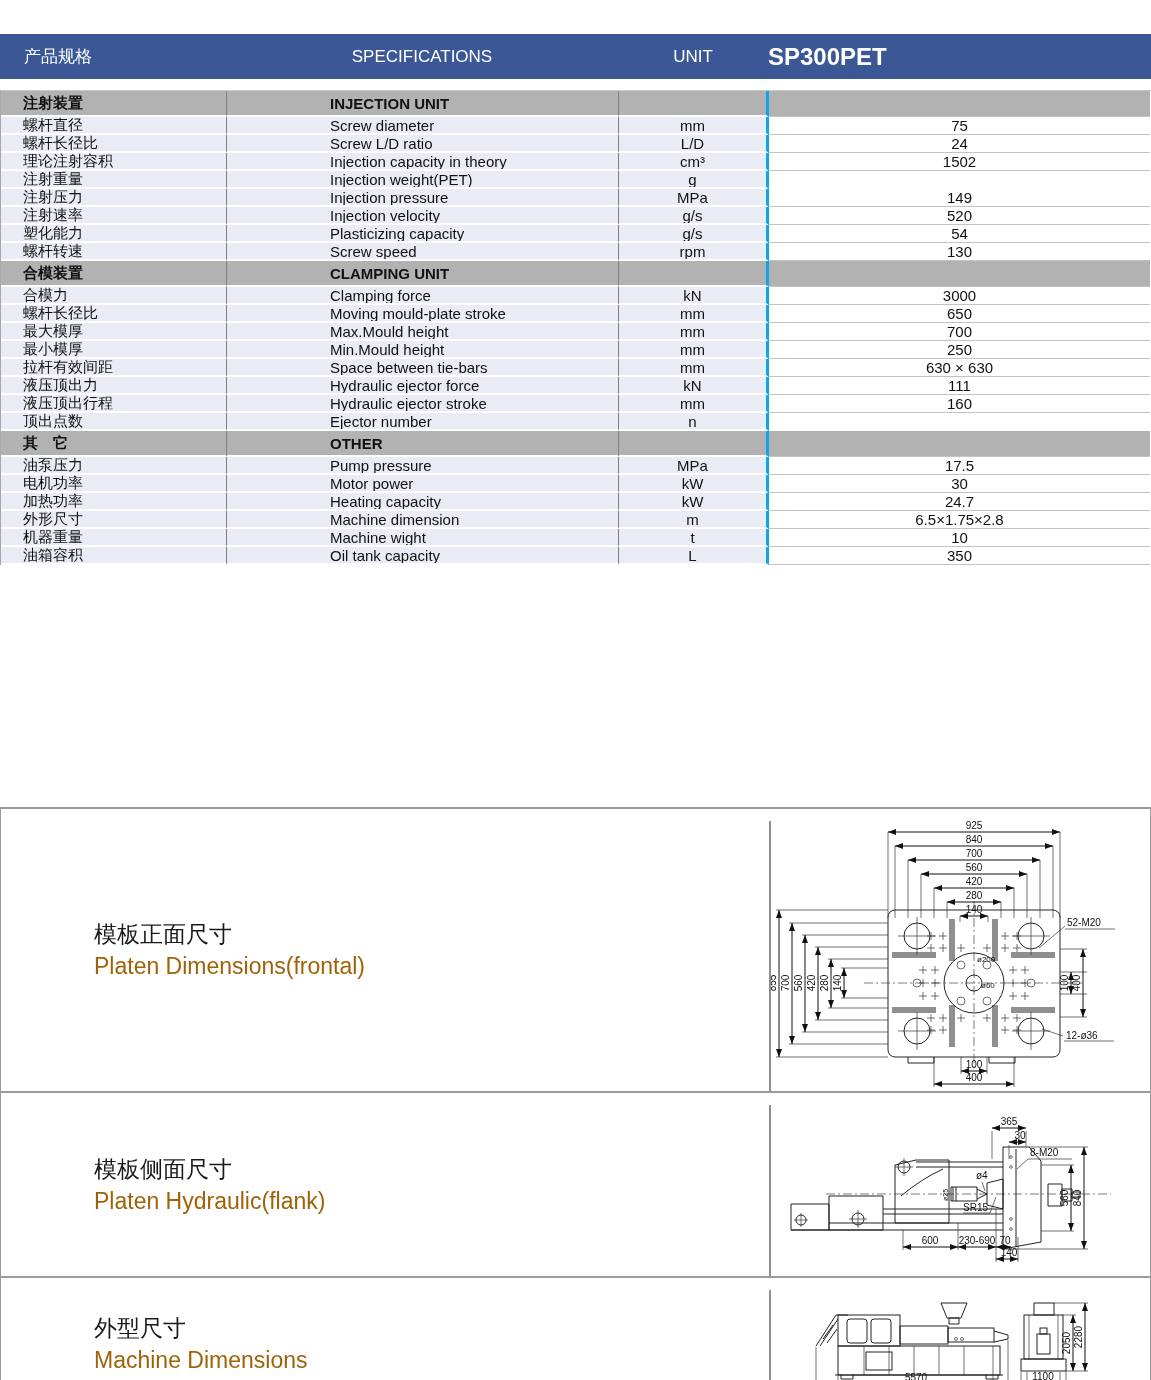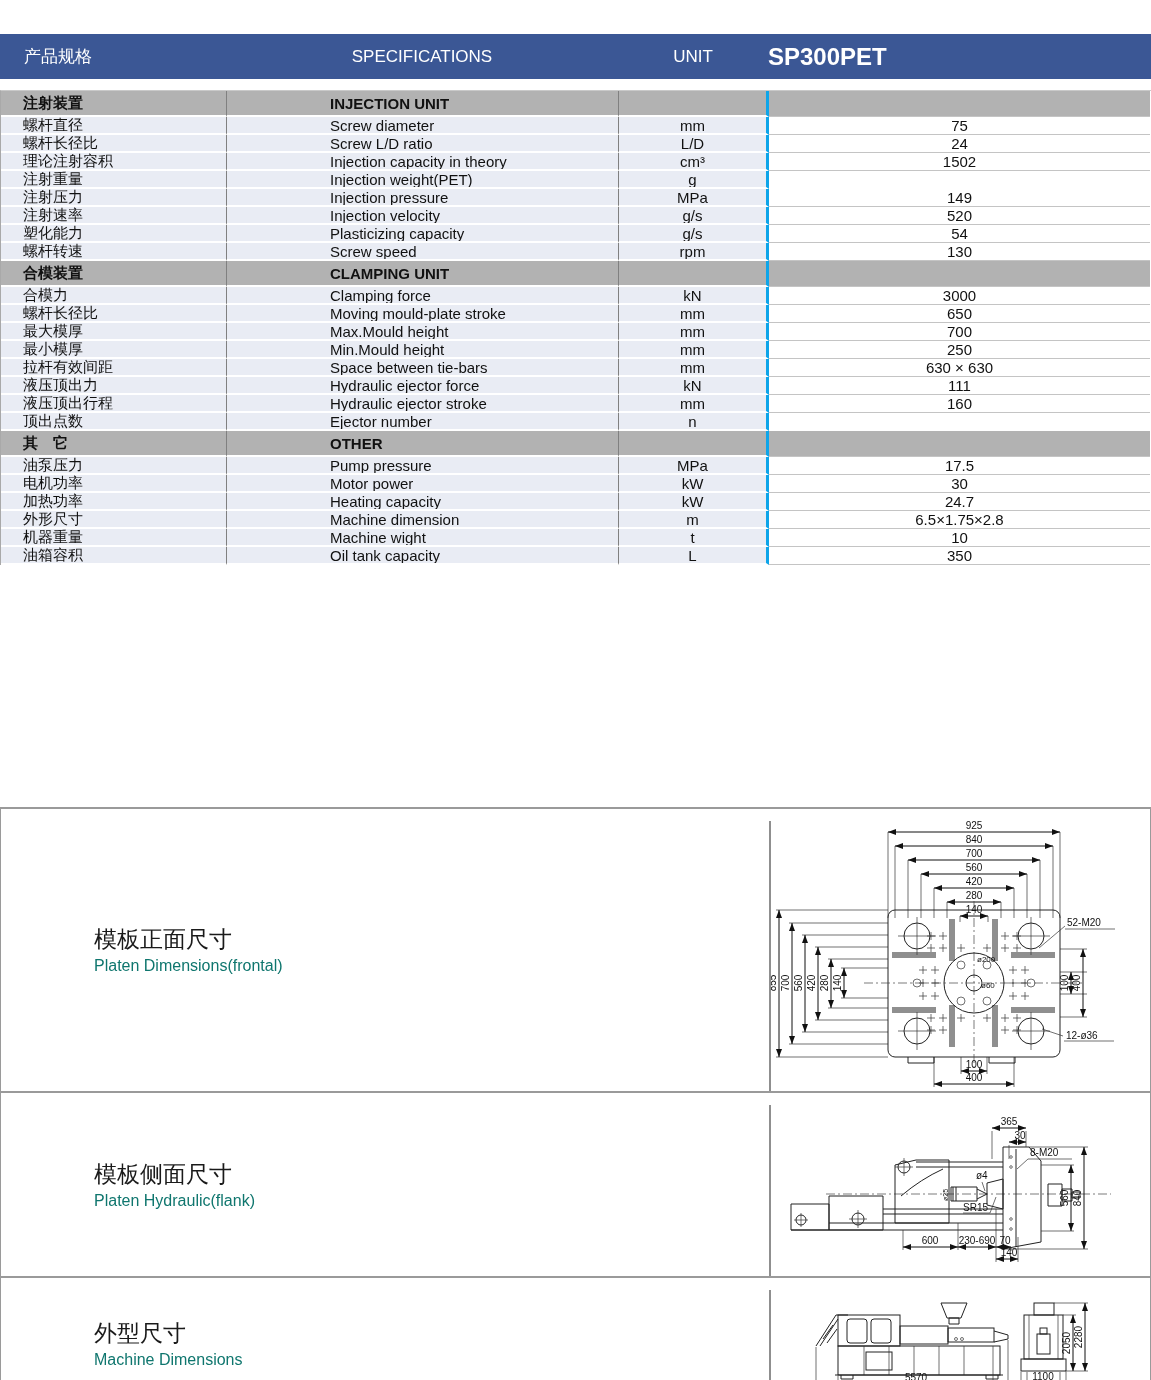--- a/index.html
+++ b/index.html
@@ -25,21 +25,21 @@
   .sh .c1,.sh .c2,.sh .c3{background:#b2b2b2;font-weight:bold;}
   .sh .c4{background:#b2b2b2;border-bottom:1px solid #c4c4c4;}
   
   .diag-row{position:absolute;left:0;width:1151px;box-sizing:border-box;
             border-left:1px solid #9a9a9a;border-right:1px solid #9a9a9a;border-top:2px solid #9a9a9a;background:#fff;}
   .dr1{top:775px;height:284px;}
   .dr2{top:1059px;height:185px;}
   .dr3{top:1244px;height:136px;border-bottom:2px solid #9a9a9a;}
   .diag-label{position:absolute;left:93px;top:50%;transform:translateY(-50%);line-height:1.4;}
   .diag-label .cn{font-size:23px;color:#1a1a1a;}
-  .diag-label .en{font-size:16px;color:#0f766e;}
+  .diag-label .en{font-size:23px;color:#a16207;}
   .diag-fig{position:absolute;left:768px;top:12px;bottom:0;width:383px;box-sizing:border-box;
             border-left:2px solid #8f8f8f;display:flex;align-items:center;justify-content:center;}
   
   .ln{fill:none;stroke:#222;stroke-width:1;}
   .thin{fill:none;stroke:#333;stroke-width:0.7;}
   .dm{fill:none;stroke:#111;stroke-width:1;}
   .cl{fill:none;stroke:#444;stroke-width:0.7;stroke-dasharray:9 3 2 3;}
   .slot{fill:#8f8f8f;stroke:none;}
   text.dim{font-family:"Liberation Sans",sans-serif;font-size:10px;fill:#111;}
   text.dim-s{font-family:"Liberation Sans",sans-serif;font-size:8px;fill:#111;}

